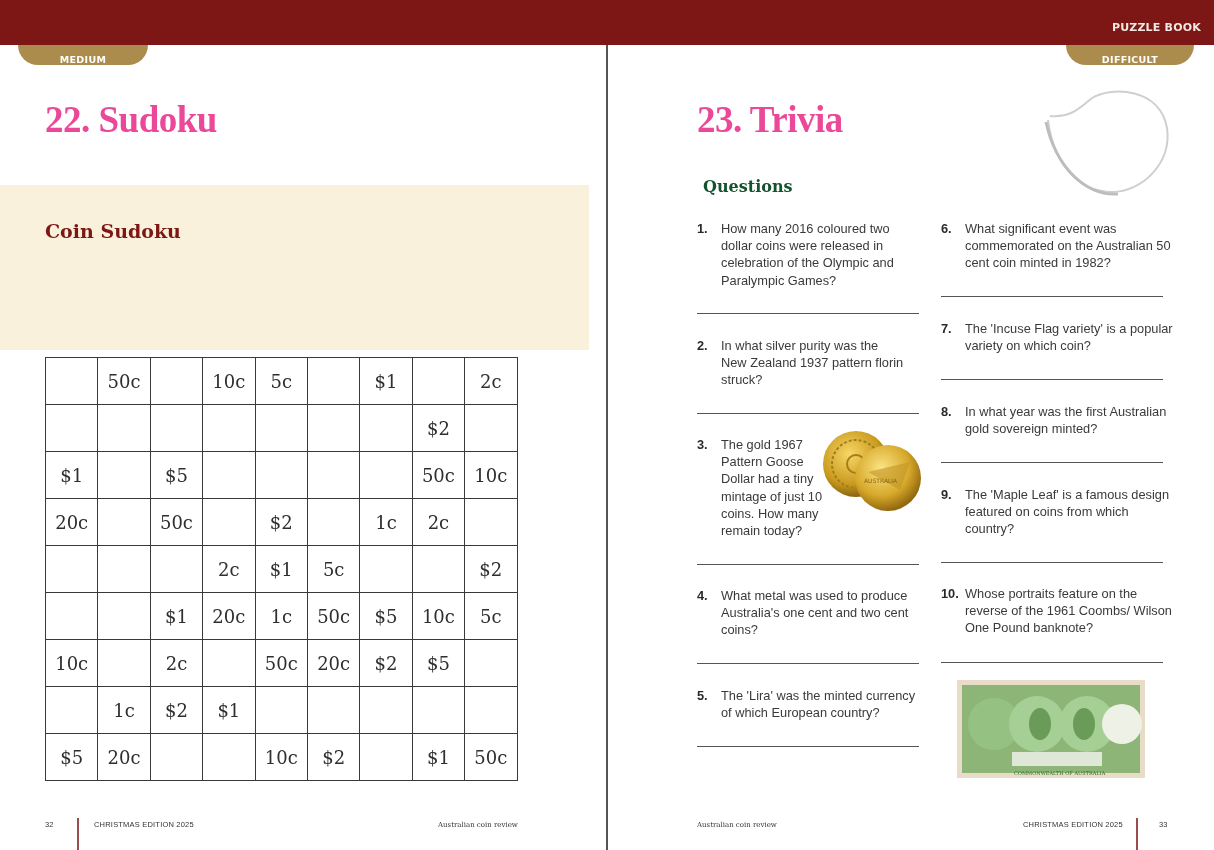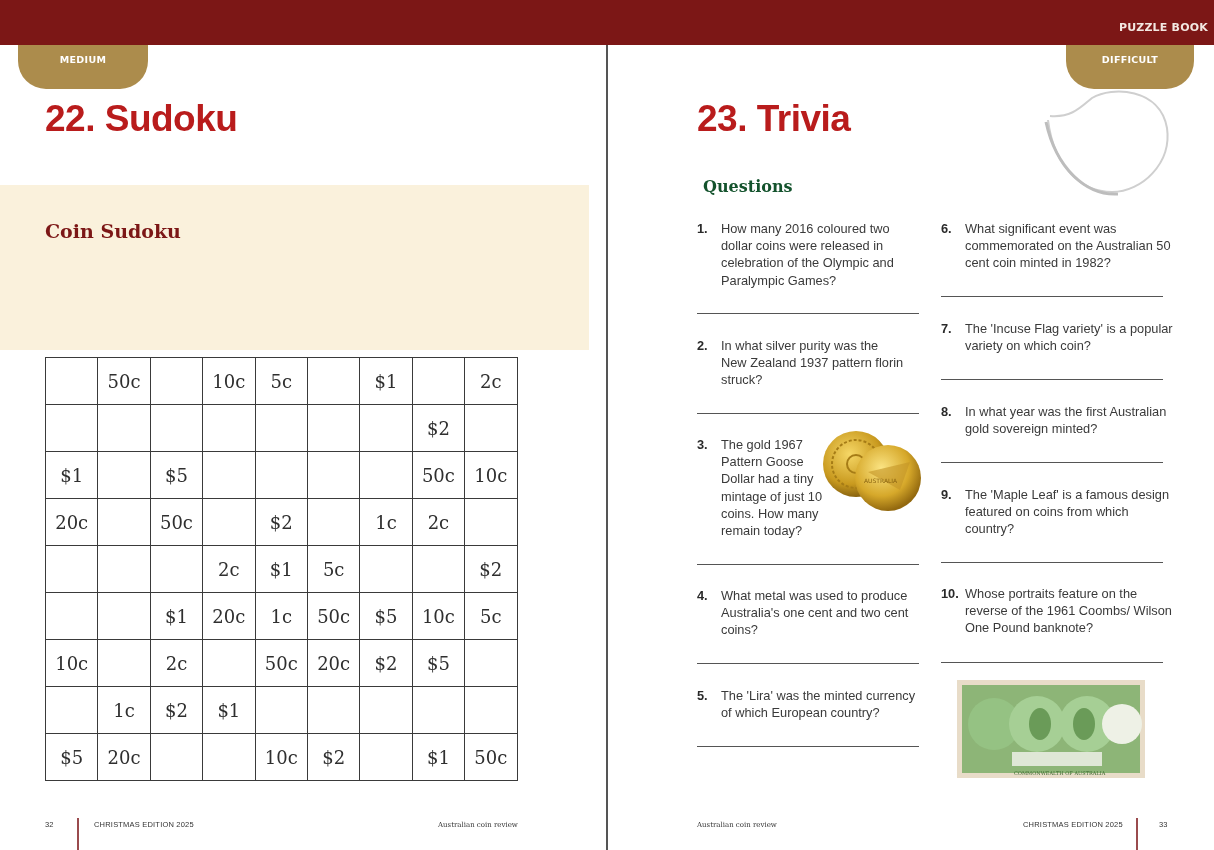--- a/index.html
+++ b/index.html
@@ -1,28 +1,28 @@
 <!DOCTYPE html>
 <html><head>
 <meta charset="utf-8">
 <style>
   * { box-sizing: border-box; margin: 0; padding: 0; }
   html, body { width: 1214px; height: 850px; overflow: hidden; background: #ffffff; }
   body { position: relative; font-family: "Liberation Sans", sans-serif; color: #2b2b2b; }
 
   .topbar { position: absolute; left: 0; top: 0; width: 1214px; height: 45px; background: #7c1716; }
-  .topbar .brand { position: absolute; right: 6px; top: 21px; font-family: "DejaVu Sans", sans-serif; font-weight: bold; font-size: 11px; color: #f3e7e1; letter-spacing: 0.2px; }
+  .topbar .brand { position: absolute; right: 13px; top: 21px; font-family: "DejaVu Sans", sans-serif; font-weight: bold; font-size: 11px; color: #f3e7e1; letter-spacing: 0.2px; }
 
   .spine { position: absolute; left: 606px; top: 45px; width: 2px; height: 805px; background: #555; }
 
-  .tab { position: absolute; top: 45px; height: 44px; background: #ac8c4c; border-radius: 0 0 28px 28px; color: #fff; font-family: "DejaVu Sans", sans-serif; font-weight: bold; font-size: 9.5px; text-align: center; line-height: 30px; letter-spacing: 0.3px; }
+  .tab { position: absolute; top: 45px; height: 20px; background: #ac8c4c; border-radius: 0 0 28px 28px; color: #fff; font-family: "DejaVu Sans", sans-serif; font-weight: bold; font-size: 9.5px; text-align: center; line-height: 30px; letter-spacing: 0.3px; }
   .tab.left { left: 18px; width: 130px; }
   .tab.right { left: 1066px; width: 128px; }
 
-  .page-title { position: absolute; top: 98px; font-family: Liberation Sans, sans-serif; font-weight: bold; font-size: 37px; color: #b91c1c; letter-spacing: -0.5px; text-align: right; }
+  .page-title { position: absolute; top: 98px; font-family: Liberation Serif, serif; font-weight: bold; font-size: 37px; color: #ec4899; letter-spacing: -0.5px; text-align: right; }
   .page-title.left { left: 45px; }
   .page-title.right { left: 697px; }
 
   .rules-box { position: absolute; left: 0; top: 156px; width: 589px; height: 165px; background: #faf1dc; margin-top: 29px; }
   .rules-box h2 { position: absolute; left: 45px; top: 35px; font-family: "DejaVu Serif", serif; font-weight: bold; font-size: 19px; color: #7c1716; }
   .rules-box p { position: absolute; left: 45px; top: 72px; width: 475px; font-size: 12.8px; line-height: 17.5px; color: #3a3a3a; }
   .rules-box p b { color: #2a2a2a; }
 
   .sudoku { position: absolute; left: 45px; top: 357px; border-collapse: collapse; }
   .sudoku td { width: 52.4px; height: 47px; border: 1.3px solid #3a3a3a; text-align: center; vertical-align: middle; font-family: "DejaVu Serif", serif; font-size: 18px; color: #2f2f2f; padding: 0; }

